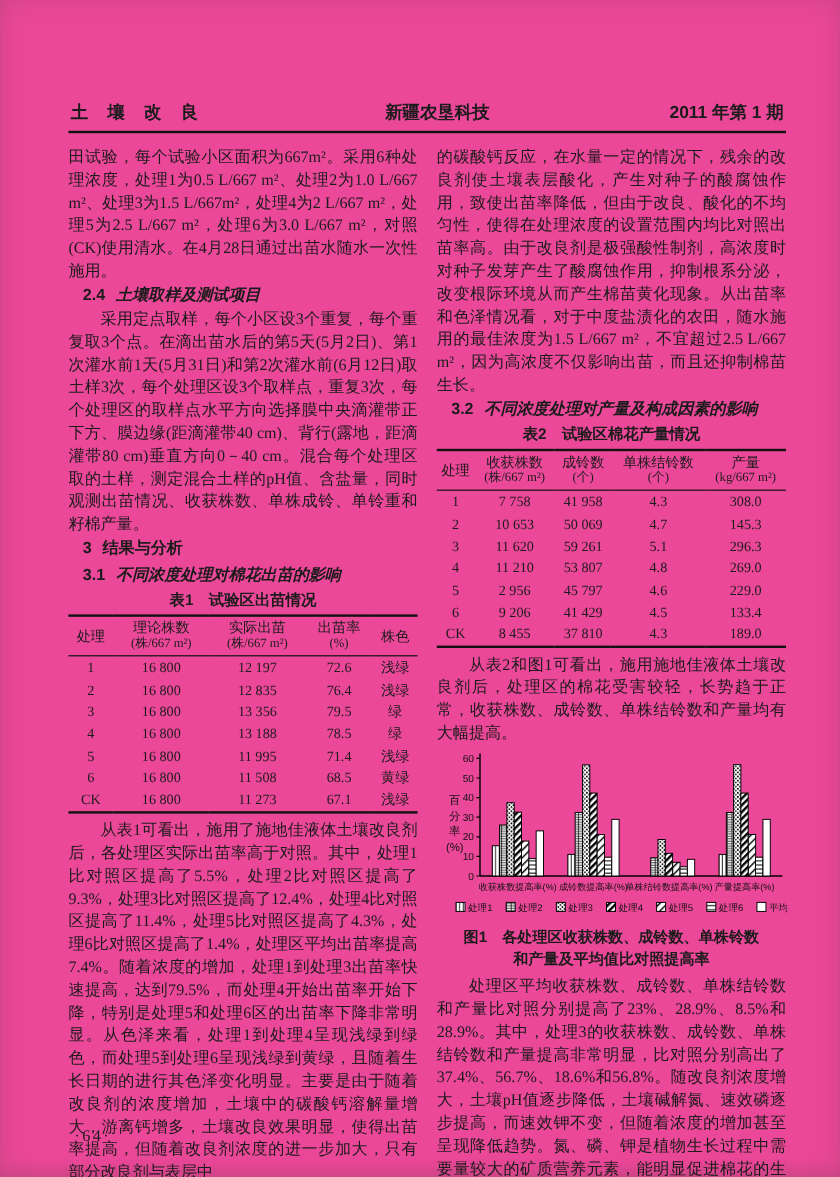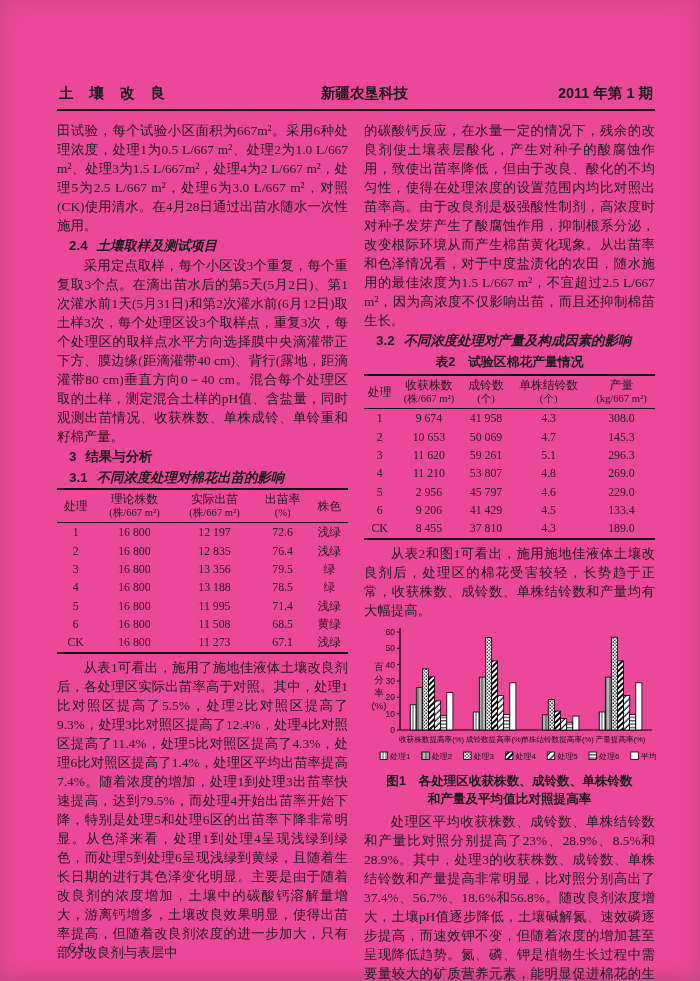--- a/index.html
+++ b/index.html
@@ -65,20 +65,21 @@
 
         <p class="body indent">采用定点取样，每个小区设3个重复，每个重复取3个点。在滴出苗水后的第5天(5月2日)、第1次灌水前1天(5月31日)和第2次灌水前(6月12日)取土样3次，每个处理区设3个取样点，重复3次，每个处理区的取样点水平方向选择膜中央滴灌带正下方、膜边缘(距滴灌带40 cm)、背行(露地，距滴灌带80 cm)垂直方向0－40 cm。混合每个处理区取的土样，测定混合土样的pH值、含盐量，同时观测出苗情况、收获株数、单株成铃、单铃重和籽棉产量。</p>
 
         <div class="h-line">
           <span class="h-num">3</span><span class="h-hei">结果与分析</span>
         </div>
         <div class="h-line">
           <span class="h-num">3.1</span><span class="h-kai">不同浓度处理对棉花出苗的影响</span>
         </div>
 
+        <div class="tbl-title">表1　试验区出苗情况</div>
         <table class="data">
           <thead>
               <tr>
                 <th>
                   <div>处理</div>
                 </th>
                 <th>
                   <div>理论株数</div>
                   <div class="unit">(株/667 m²)</div>
                 </th>
@@ -179,21 +180,21 @@
                 </th>
                 <th>
                   <div>产量</div>
                   <div class="unit">(kg/667 m²)</div>
                 </th>
               </tr>
             </thead>
           <tbody>
               <tr>
                 <td>1</td>
-                <td>9 674</td>
+                <td>7 758</td>
                 <td>41 958</td>
                 <td>4.3</td>
                 <td>308.0</td>
               </tr>
               <tr>
                 <td>2</td>
                 <td>10 653</td>
                 <td>50 069</td>
                 <td>4.7</td>
                 <td>145.3</td>

